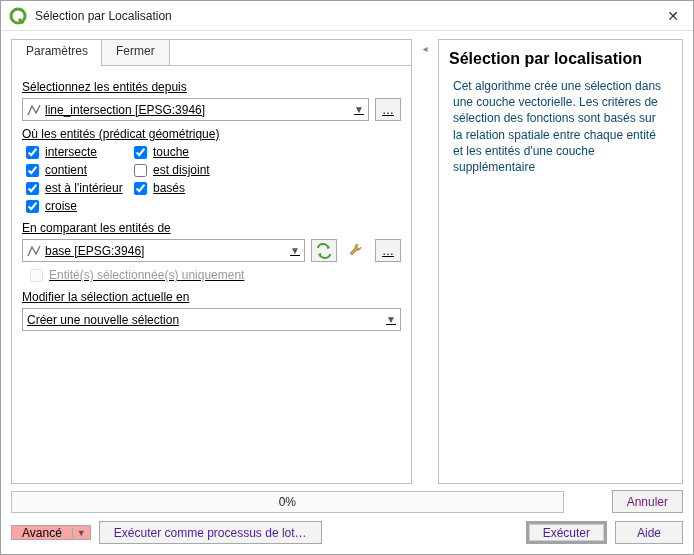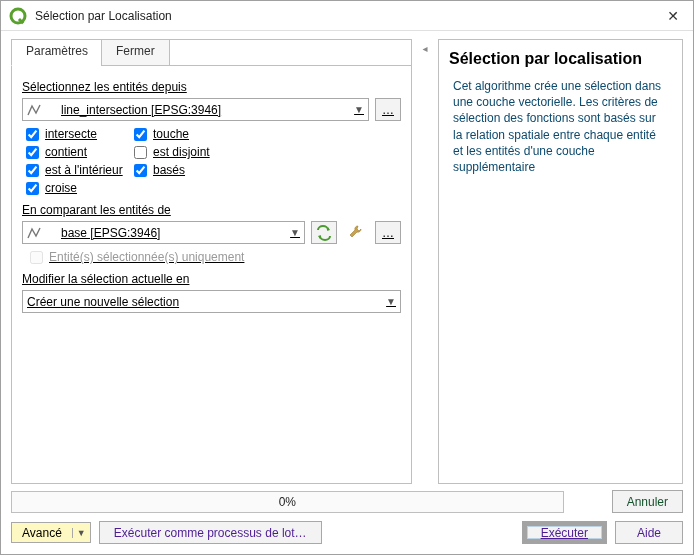--- a/index.html
+++ b/index.html
@@ -10,42 +10,42 @@
   .titlebar .title { flex: 1; color: #222; }
   .titlebar .close { width: 24px; text-align: center; color: #333; cursor: pointer; font-size: 14px;}
   .body { flex: 1; display: flex; padding: 8px 10px 4px 10px; gap: 8px; min-height:0;}
   .left-pane { flex: 1; border: 1px solid #bfbfbf; display: flex; flex-direction: column; min-width:0;}
   .tabs { display: flex; height: 26px; background: #fff;}
   .tab { padding: 4px 14px; border: 1px solid #bfbfbf; position: relative; margin-right:-1px; margin-top:-1px; margin-left:-1px; background:#f6f6f6; color:#333; cursor:pointer;}
   .tab.active { background: #fff; border-bottom: 1px solid #fff;}
   .tab-body { flex:1; padding: 10px 10px 4px 10px; border-top:1px solid #bfbfbf; margin-top:-1px; overflow:auto;text-decoration:underline;}
   .lbl { display:block; margin: 4px 0 4px 0; color:#000;}
   .row { display:flex; align-items:center; gap:6px; margin-bottom:6px;}
-  .combo { flex:1; display:flex; align-items:center; border:1px solid #a8a8a8; height:23px; padding:0 4px; background:#fff;gap:16px;}
+  .combo { flex:1; display:flex; align-items:center; border:1px solid #a8a8a8; height:23px; padding:0 4px; background:#fff;}
   .combo .v-icon { width:14px; height:14px; margin-right:4px; display:flex; align-items:center; justify-content:center;}
   .combo .txt { flex:1; white-space:nowrap; overflow:hidden; text-overflow:ellipsis;}
   .combo .arrow { color:#555; font-size:10px;}
   .square-btn { width:26px; height:23px; border:1px solid #a8a8a8; background:#f3f3f3; display:flex; align-items:center; justify-content:center; cursor:pointer;}
   .checks { display:grid; grid-template-columns: 100px auto; gap:4px 8px; margin:4px 0 8px 4px;}
   .chk { display:flex; align-items:center; gap:6px;}
   .chk input { width:13px; height:13px; margin:0;}
   .disabled { color:#9a9a9a;}
   .chk.disabled input { opacity:0.6;}
   .right-pane { width:245px; border:1px solid #bfbfbf; padding:10px 10px; overflow:auto;}
   .right-pane h2 { font-size:16px; font-weight:bold; margin:0 0 10px 0;}
   .right-pane p { margin:4px; line-height:1.35; color:#0c4a6e;}
   .collapse-handle { width:10px; display:flex; align-items:flex-start; justify-content:center; color:#888; font-size:10px; cursor:pointer; padding-top:4px;}
   .progress-area { padding: 2px 10px;}
   .progress-row { display:flex; gap:8px; align-items:center;}
   .progress-bar { flex:1; height:22px; border:1px solid #bfbfbf; background:#fafafa; display:flex; align-items:center; justify-content:center; color:#222;}
   .btn { height:23px; border:1px solid #a8a8a8; background:#f3f3f3; padding:0 14px; display:inline-flex; align-items:center; justify-content:center; cursor:pointer; color:#4c1d95;}
-  .btn.primary { border:5px solid #a3a3a3; box-shadow: inset 0 0 0 1px rgba(26,111,176,0.25); text-decoration: underline;}
+  .btn.primary { border:3px solid #a3a3a3; box-shadow: inset 0 0 0 1px rgba(26,111,176,0.25);}
   .btn.wide { min-width:68px;}
   .footer { padding: 6px 10px 10px 10px; display:flex; align-items:center; gap:8px;}
-  .footer .advanced { display:flex; align-items:center; border:1px solid #a8a8a8; height:21px; background:#fef9c3;}
+  .footer .advanced { display:flex; align-items:center; border:1px solid #a8a8a8; height:15px; background:#fca5a5;}
   .footer .advanced .alabel { padding:0 10px;}
   .footer .advanced .adrop { width:18px; text-align:center; border-left:1px solid #a8a8a8; font-size:9px; color:#555;}
   .footer .spacer { flex:1;}
   .iter-btn svg, .wrench-btn svg {display:block;}
 </style>
 </head>
 <body>
 
 <div class="window">
 
@@ -78,20 +78,21 @@
                 </svg>
             </span>
             <span class="txt">line_intersection [EPSG:3946]</span>
             <span class="arrow">▼</span>
           </div>
           <div class="square-btn">
               <span>…</span>
             </div>
         </div>
 
+        <span class="lbl">Où les entités (prédicat géométrique)</span>
         <div class="checks">
           <label class="chk">
               <input type="checkbox" checked="" style="">
               <span>intersecte</span>
             </label>
           <label class="chk">
               <input type="checkbox" checked="" style="">
               <span>touche</span>
             </label>
           <label class="chk">
@@ -168,21 +169,21 @@
       <p>Cet algorithme crée une sélection dans une couche vectorielle. Les critères de sélection des fonctions sont basés sur la relation spatiale entre chaque entité et les entités d'une couche supplémentaire</p>
     </div>
 
   </div>
 
   <div class="progress-area">
     <div class="progress-row">
       <div class="progress-bar">
         <span>0%</span>
       </div>
-      <div class="btn wide" style="color:#14532d;margin-left:40px;">Annuler</div>
+      <div class="btn wide" style="color:#701a75;margin-left:40px;">Annuler</div>
     </div>
   </div>
 
   <div class="footer">
     <div class="advanced">
       <span class="alabel">Avancé</span>
       <span class="adrop">▼</span>
     </div>
     <div class="btn" style="flex:0 0 auto;">Exécuter comme processus de lot…</div>
     <div class="spacer"></div>

